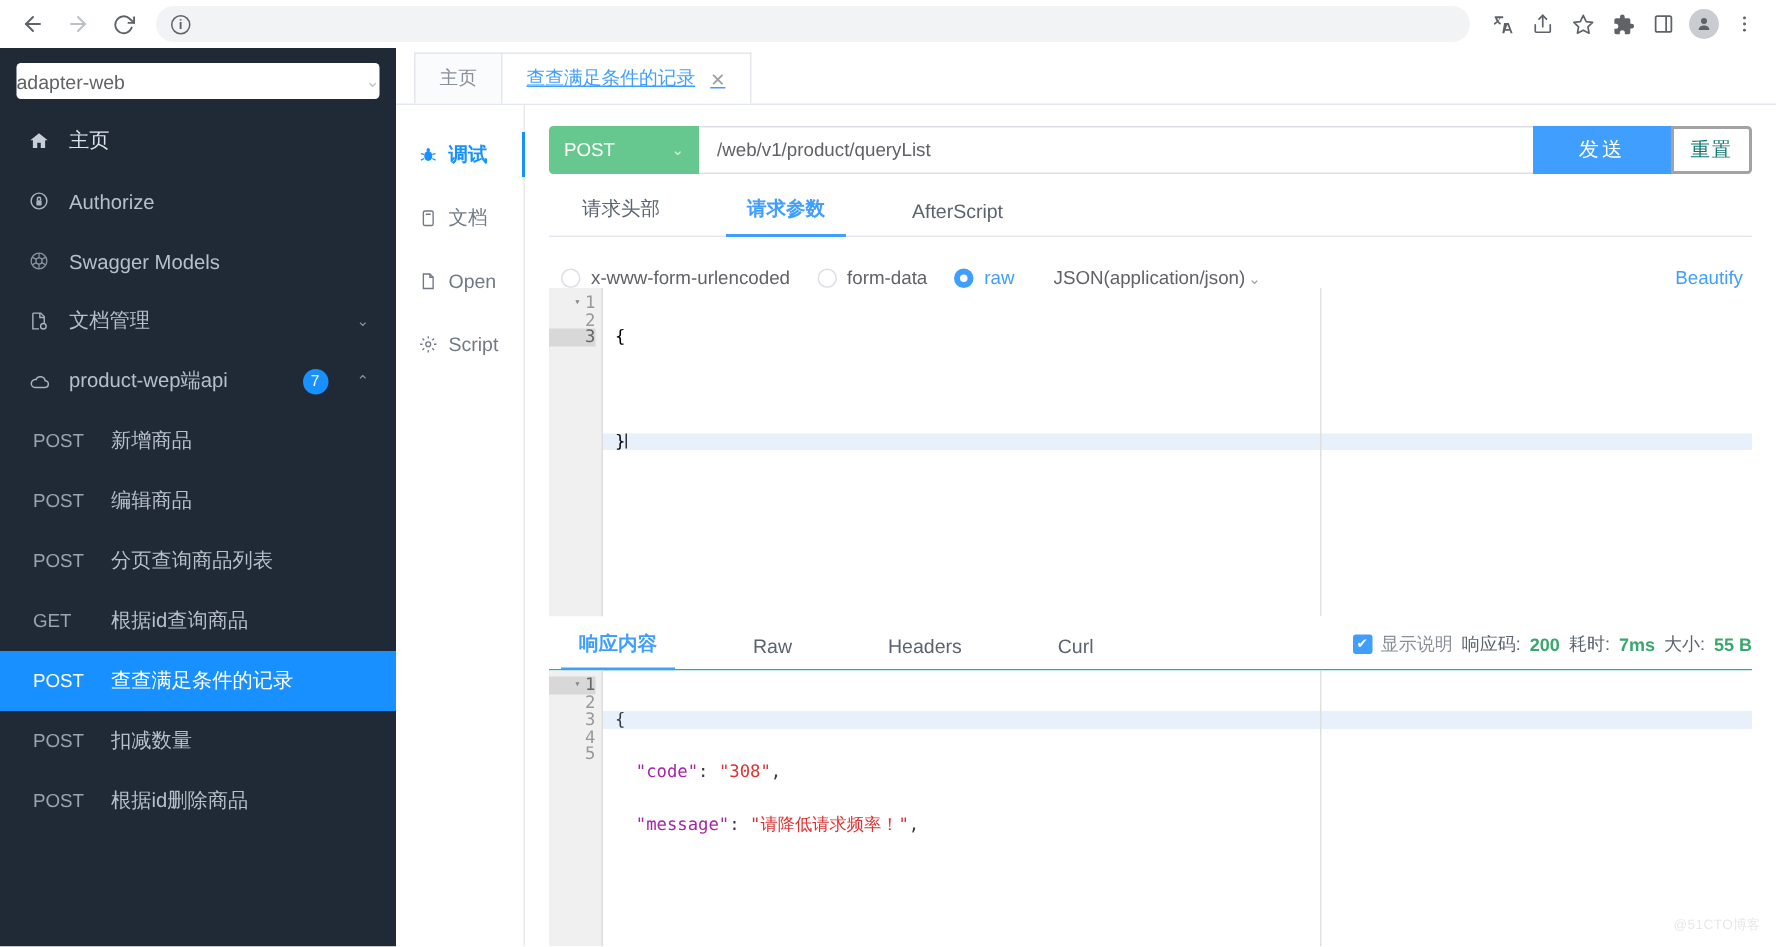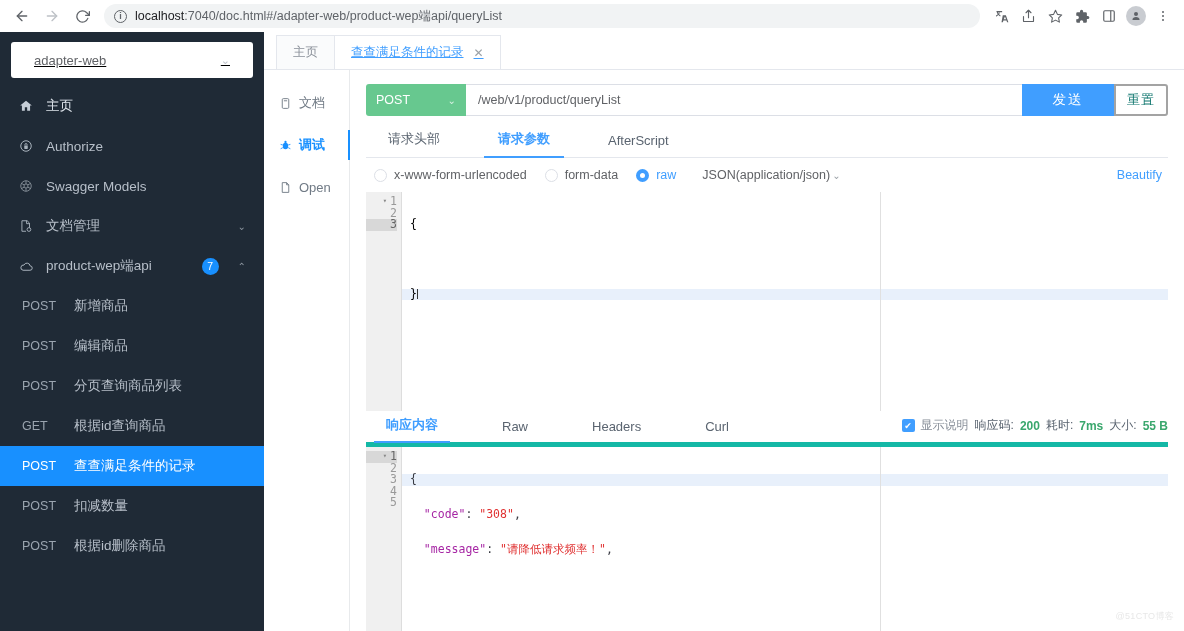--- a/index.html
+++ b/index.html
@@ -47,23 +47,23 @@
 
   
   .app { display: flex; height: 599px; width: 1184px; }
 
   
   .sidebar {
     width: 264px; background: #1f2a36; flex-shrink: 0;
     display: flex; flex-direction: column; overflow: hidden;
   }
   .svc-select {
-    margin: 10px 11px 8px 11px; height: 36px; background: #fff;
+    margin: 10px 11px 8px 11px; height: 24px; background: #fff;
     border-radius: 3px; display: flex; align-items: center;
-    padding: 0 23px; justify-content: space-between; text-decoration: underline;
+    padding: 0 0; justify-content: space-between;
   }
   .svc-select span { font-size: 13px; color: #606266; }
   .svc-select .caret { color: #c0c4cc; font-size: 11px; }
 
   .nav-item {
     height: 40px; display: flex; align-items: center; padding: 0 18px;
     color: #b7bfc9; font-size: 13.5px; gap: 12px; position: relative;
   }
   .nav-item .ic { width: 16px; display: flex; align-items: center; justify-content: center; flex-shrink: 0; }
   .nav-item .lbl { flex: 1; }
@@ -173,21 +173,21 @@
     position: relative; margin-right: 30px;
   }
   .ptab.active { color: #409eff; font-weight: bold; }
   .ptab.active::after {
     content: ''; position: absolute; left: 0; right: 0; bottom: -1px;
     height: 2px; background: #409eff;
   }
 
   
   .radio-row {
-    display: flex; align-items: center; height: 34px; gap: 18px;
+    display: flex; align-items: flex-end; height: 34px; gap: 18px;
     padding-left: 8px; flex-shrink: 0;
   }
   .radio { display: flex; align-items: center; gap: 7px; font-size: 12.5px; color: #606266; }
   .rdot {
     width: 13px; height: 13px; border-radius: 50%; border: 1px solid #dcdfe6;
     background: #fff; flex-shrink: 0;
   }
   .radio.on .rdot {
     border: 4px solid #409eff; background: #fff;
   }
@@ -222,21 +222,21 @@
   .tok-pun { color: #383a42; }
   .ruler {
     position: absolute; left: 478px; top: 0; bottom: 0; width: 1px; background: #e0e0e0;
   }
   .caret-bar { display: inline-block; width: 1px; height: 10px; background: #333;
     vertical-align: -1px; }
 
   
   .rtabs {
     display: flex; align-items: flex-end; height: 36px;
-    border-bottom: 5px solid #14b8a6; padding-left: 8px; flex-shrink: 0;
+    border-bottom: 1px solid #14b8a6; padding-left: 8px; flex-shrink: 0;
   }
   .rtab {
     padding: 0 12px 8px 12px; font-size: 13px; color: #5a6470;
     position: relative; margin-right: 40px;
   }
   .rtab.active { color: #409eff; font-weight: bold; }
   .rtab.active::after {
     content: ''; position: absolute; left: 0; right: 0; bottom: -1px;
     height: 2px; background: #409eff;
   }
@@ -273,21 +273,20 @@
   </div>
   <div class="nav-btn">
     <svg width="15" height="15" viewBox="0 0 24 24" fill="none" stroke="currentColor" stroke-width="2" stroke-linecap="round" stroke-linejoin="round">
         <polyline points="23 4 23 10 17 10"></polyline>
         <path d="M20.49 15a9 9 0 1 1-2.12-9.36L23 10"></path>
       </svg>
   </div>
 
   <div class="omnibox">
     <div class="info-circle">i</div>
-    <div class="url-text"><span>localhost</span><span class="dim">:7040/doc.html#/adapter-web/product-wep端api/queryList</span></div>
   </div>
 
   <div class="chrome-icons">
     <div class="cicon">
       <svg width="15" height="15" viewBox="0 0 24 24" fill="currentColor">
           <path d="M4 3h9v2H9.6c-.3 1.2-.8 2.3-1.4 3.3.7.8 1.5 1.5 2.4 2.1l-.8 1.7c-1-.7-2-1.5-2.8-2.4-.9 1-2 1.8-3.2 2.5L3 10.5c1.2-.6 2.2-1.4 3-2.2-.6-.9-1.1-2-1.4-3.3H4V3zm2.8 2c.2.9.6 1.7 1 2.4.5-.7.8-1.5 1-2.4H6.8z"></path>
           <path d="M14 10h5l4 11h-2.1l-.9-2.6h-4.9L14.2 21H12l2-11zm1.7 6.5h3.6L17.5 12l-1.8 4.5z"></path>
         </svg>
     </div>
     <div class="cicon">
@@ -438,50 +437,59 @@
       </div>
       <div class="dtab active">
         <span>查查满足条件的记录</span>
         <span class="x">✕</span>
       </div>
     </div>
 
     <div class="body-row">
 
       <div class="inner-nav">
-        <div class="inav">
-          <span class="ic">
-            <svg width="13" height="13" viewBox="0 0 24 24" fill="none" stroke="currentColor" stroke-width="1.7">
-                <rect x="6" y="3" width="12" height="18" rx="2"></rect>
-                <line x1="9" y1="7" x2="15" y2="7"></line>
-              </svg>
-          </span>
-          <span>文档</span>
-        </div>
         <div class="inav active">
           <span class="ic">
             <svg width="13" height="13" viewBox="0 0 24 24" fill="currentColor">
                 <ellipse cx="12" cy="13" rx="5" ry="6"></ellipse>
                 <rect x="10" y="3" width="4" height="5" rx="2"></rect>
                 <line x1="3" y1="10" x2="7" y2="11" stroke="currentColor" stroke-width="1.6"></line>
                 <line x1="21" y1="10" x2="17" y2="11" stroke="currentColor" stroke-width="1.6"></line>
                 <line x1="3" y1="18" x2="7" y2="16" stroke="currentColor" stroke-width="1.6"></line>
                 <line x1="21" y1="18" x2="17" y2="16" stroke="currentColor" stroke-width="1.6"></line>
               </svg>
           </span>
           <span>调试</span>
         </div>
         <div class="inav">
           <span class="ic">
             <svg width="13" height="13" viewBox="0 0 24 24" fill="none" stroke="currentColor" stroke-width="1.7">
+                <rect x="6" y="3" width="12" height="18" rx="2"></rect>
+                <line x1="9" y1="7" x2="15" y2="7"></line>
+              </svg>
+          </span>
+          <span>文档</span>
+        </div>
+        <div class="inav">
+          <span class="ic">
+            <svg width="13" height="13" viewBox="0 0 24 24" fill="none" stroke="currentColor" stroke-width="1.7">
                 <path d="M6 3h8l4 4v14H6z"></path>
                 <path d="M14 3v4h4"></path>
               </svg>
           </span>
           <span>Open</span>
+        </div>
+        <div class="inav">
+          <span class="ic">
+            <svg width="13" height="13" viewBox="0 0 24 24" fill="none" stroke="currentColor" stroke-width="1.6">
+                <circle cx="12" cy="12" r="3"></circle>
+                <path d="M12 2v3M12 19v3M2 12h3M19 12h3M4.9 4.9l2.1 2.1M17 17l2.1 2.1M19.1 4.9L17 7M7 17l-2.1 2.1"></path>
+              </svg>
+          </span>
+          <span>Script</span>
         </div>
       </div>
 
       <div class="debug-pane">
 
         <div class="req-line">
           <div class="method-sel">
             <span>POST</span>
             <span class="caret">⌄</span>
           </div>

